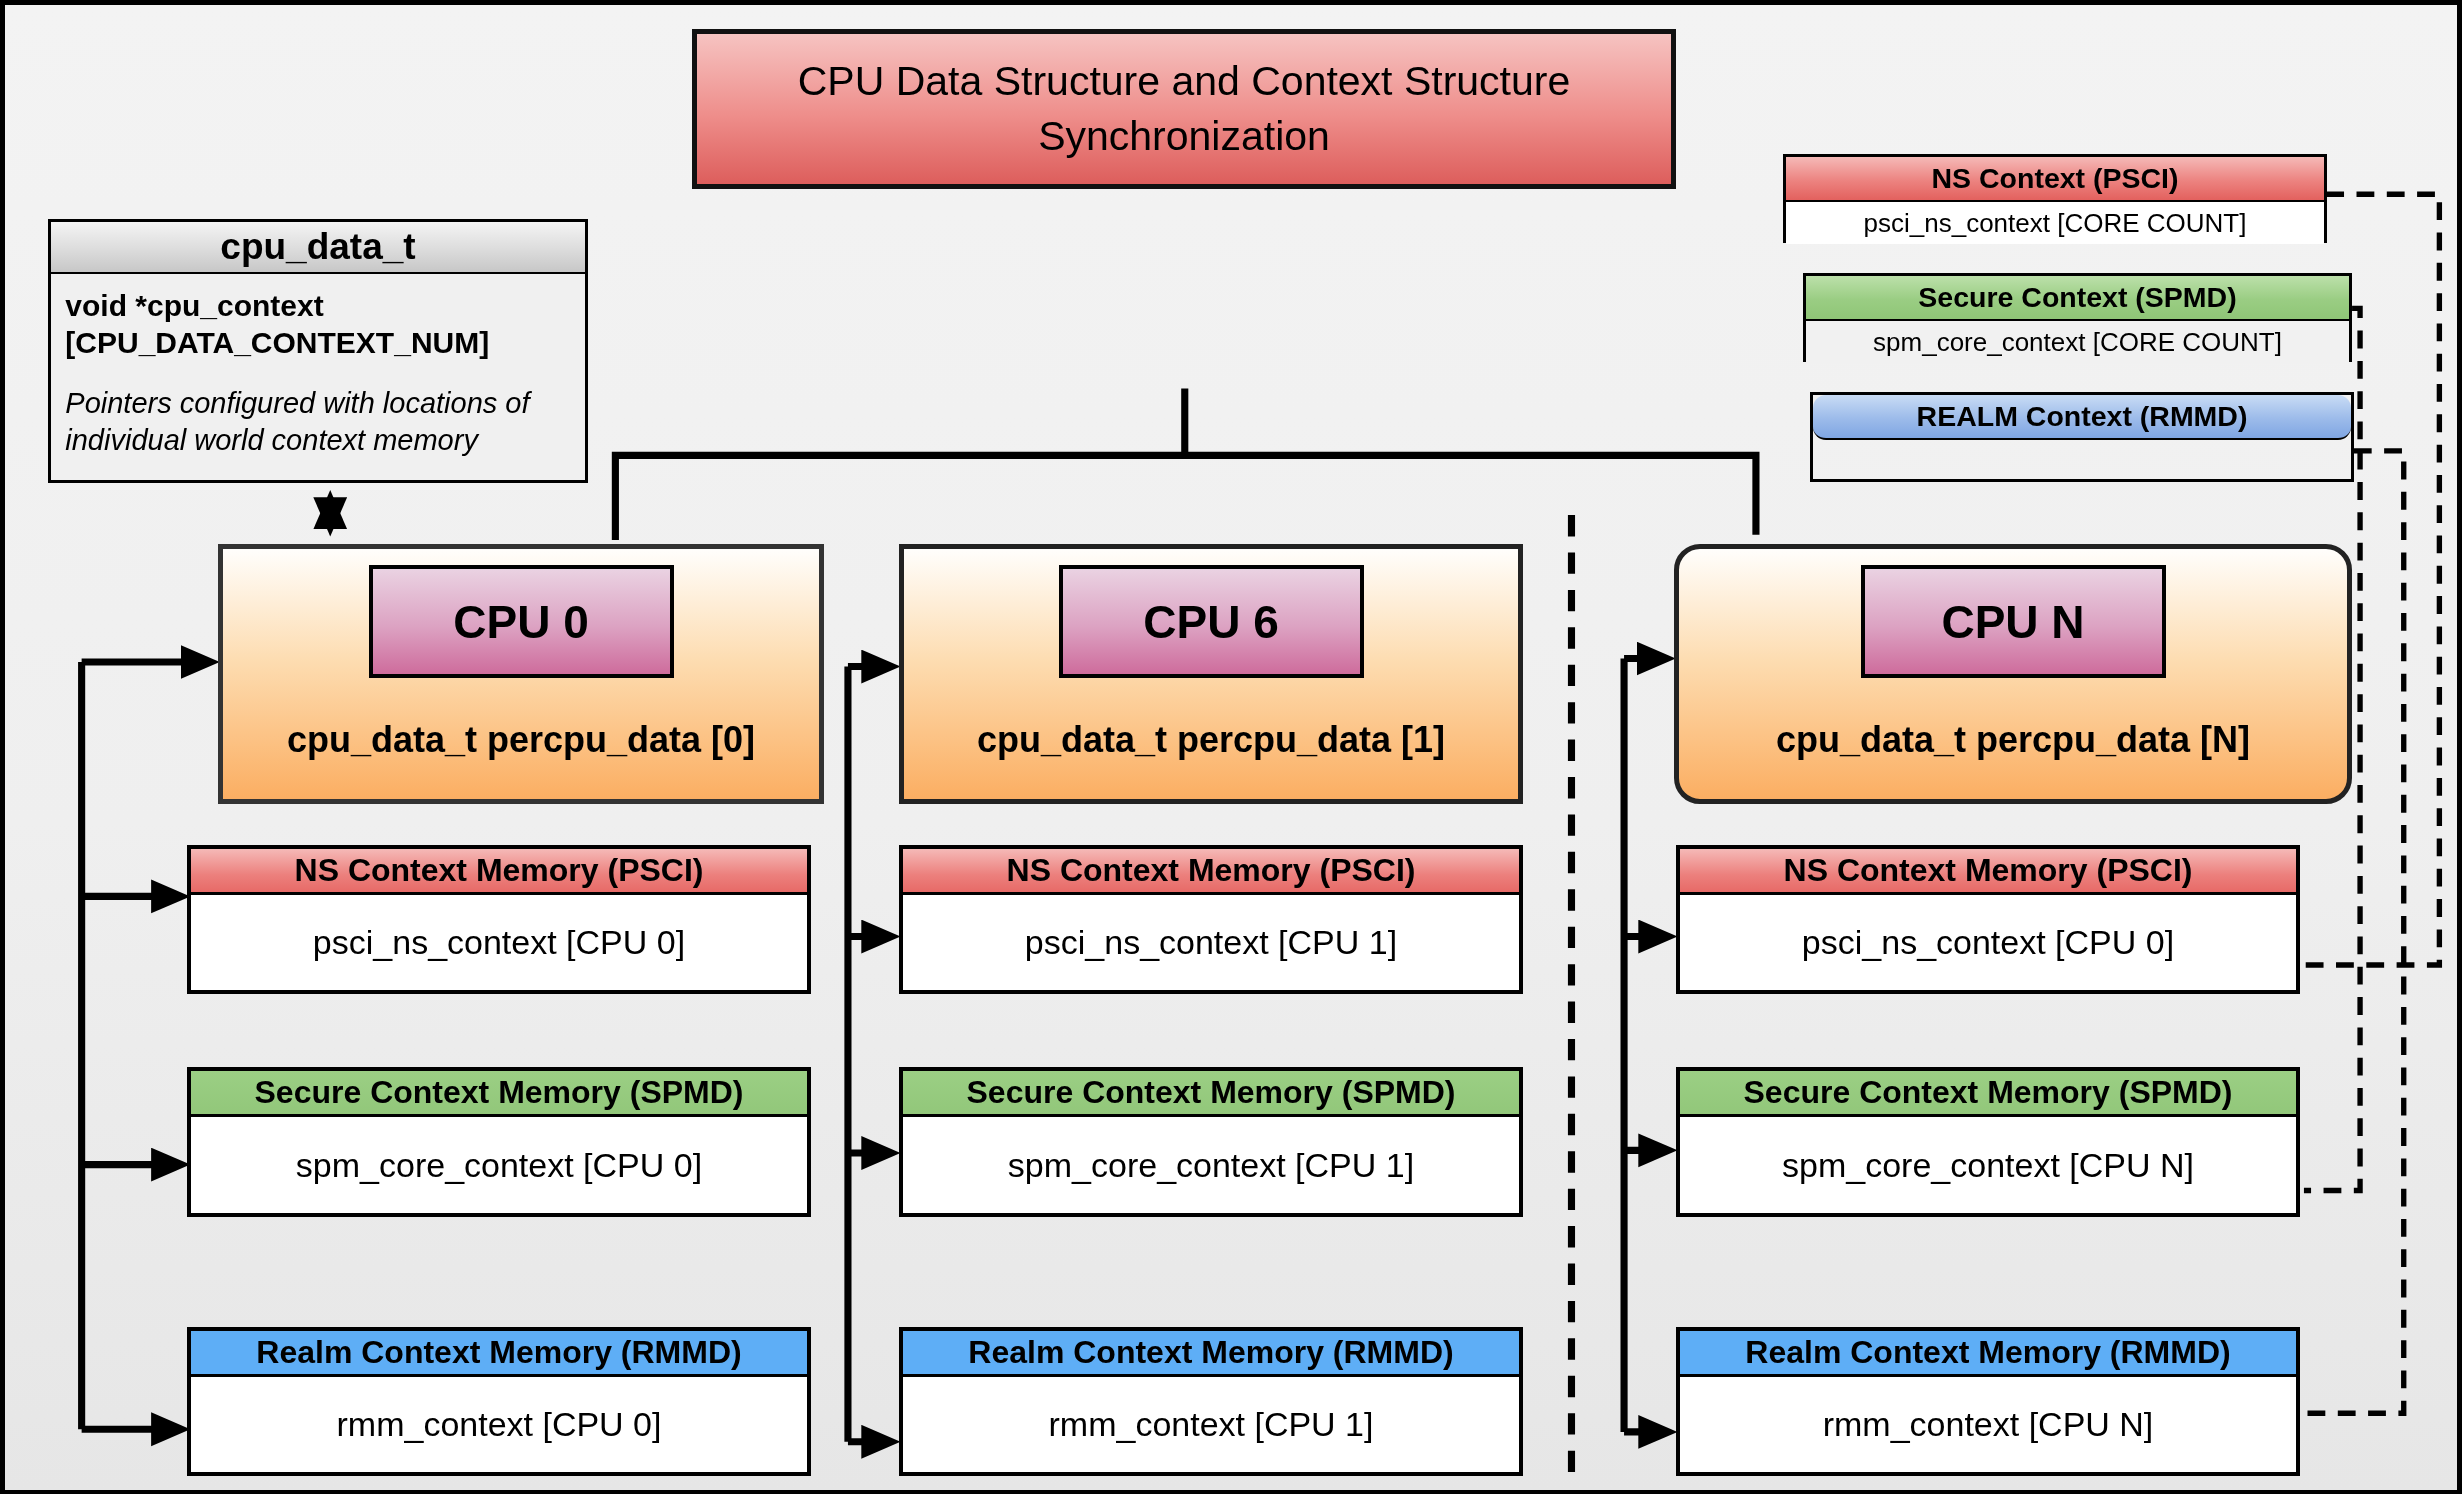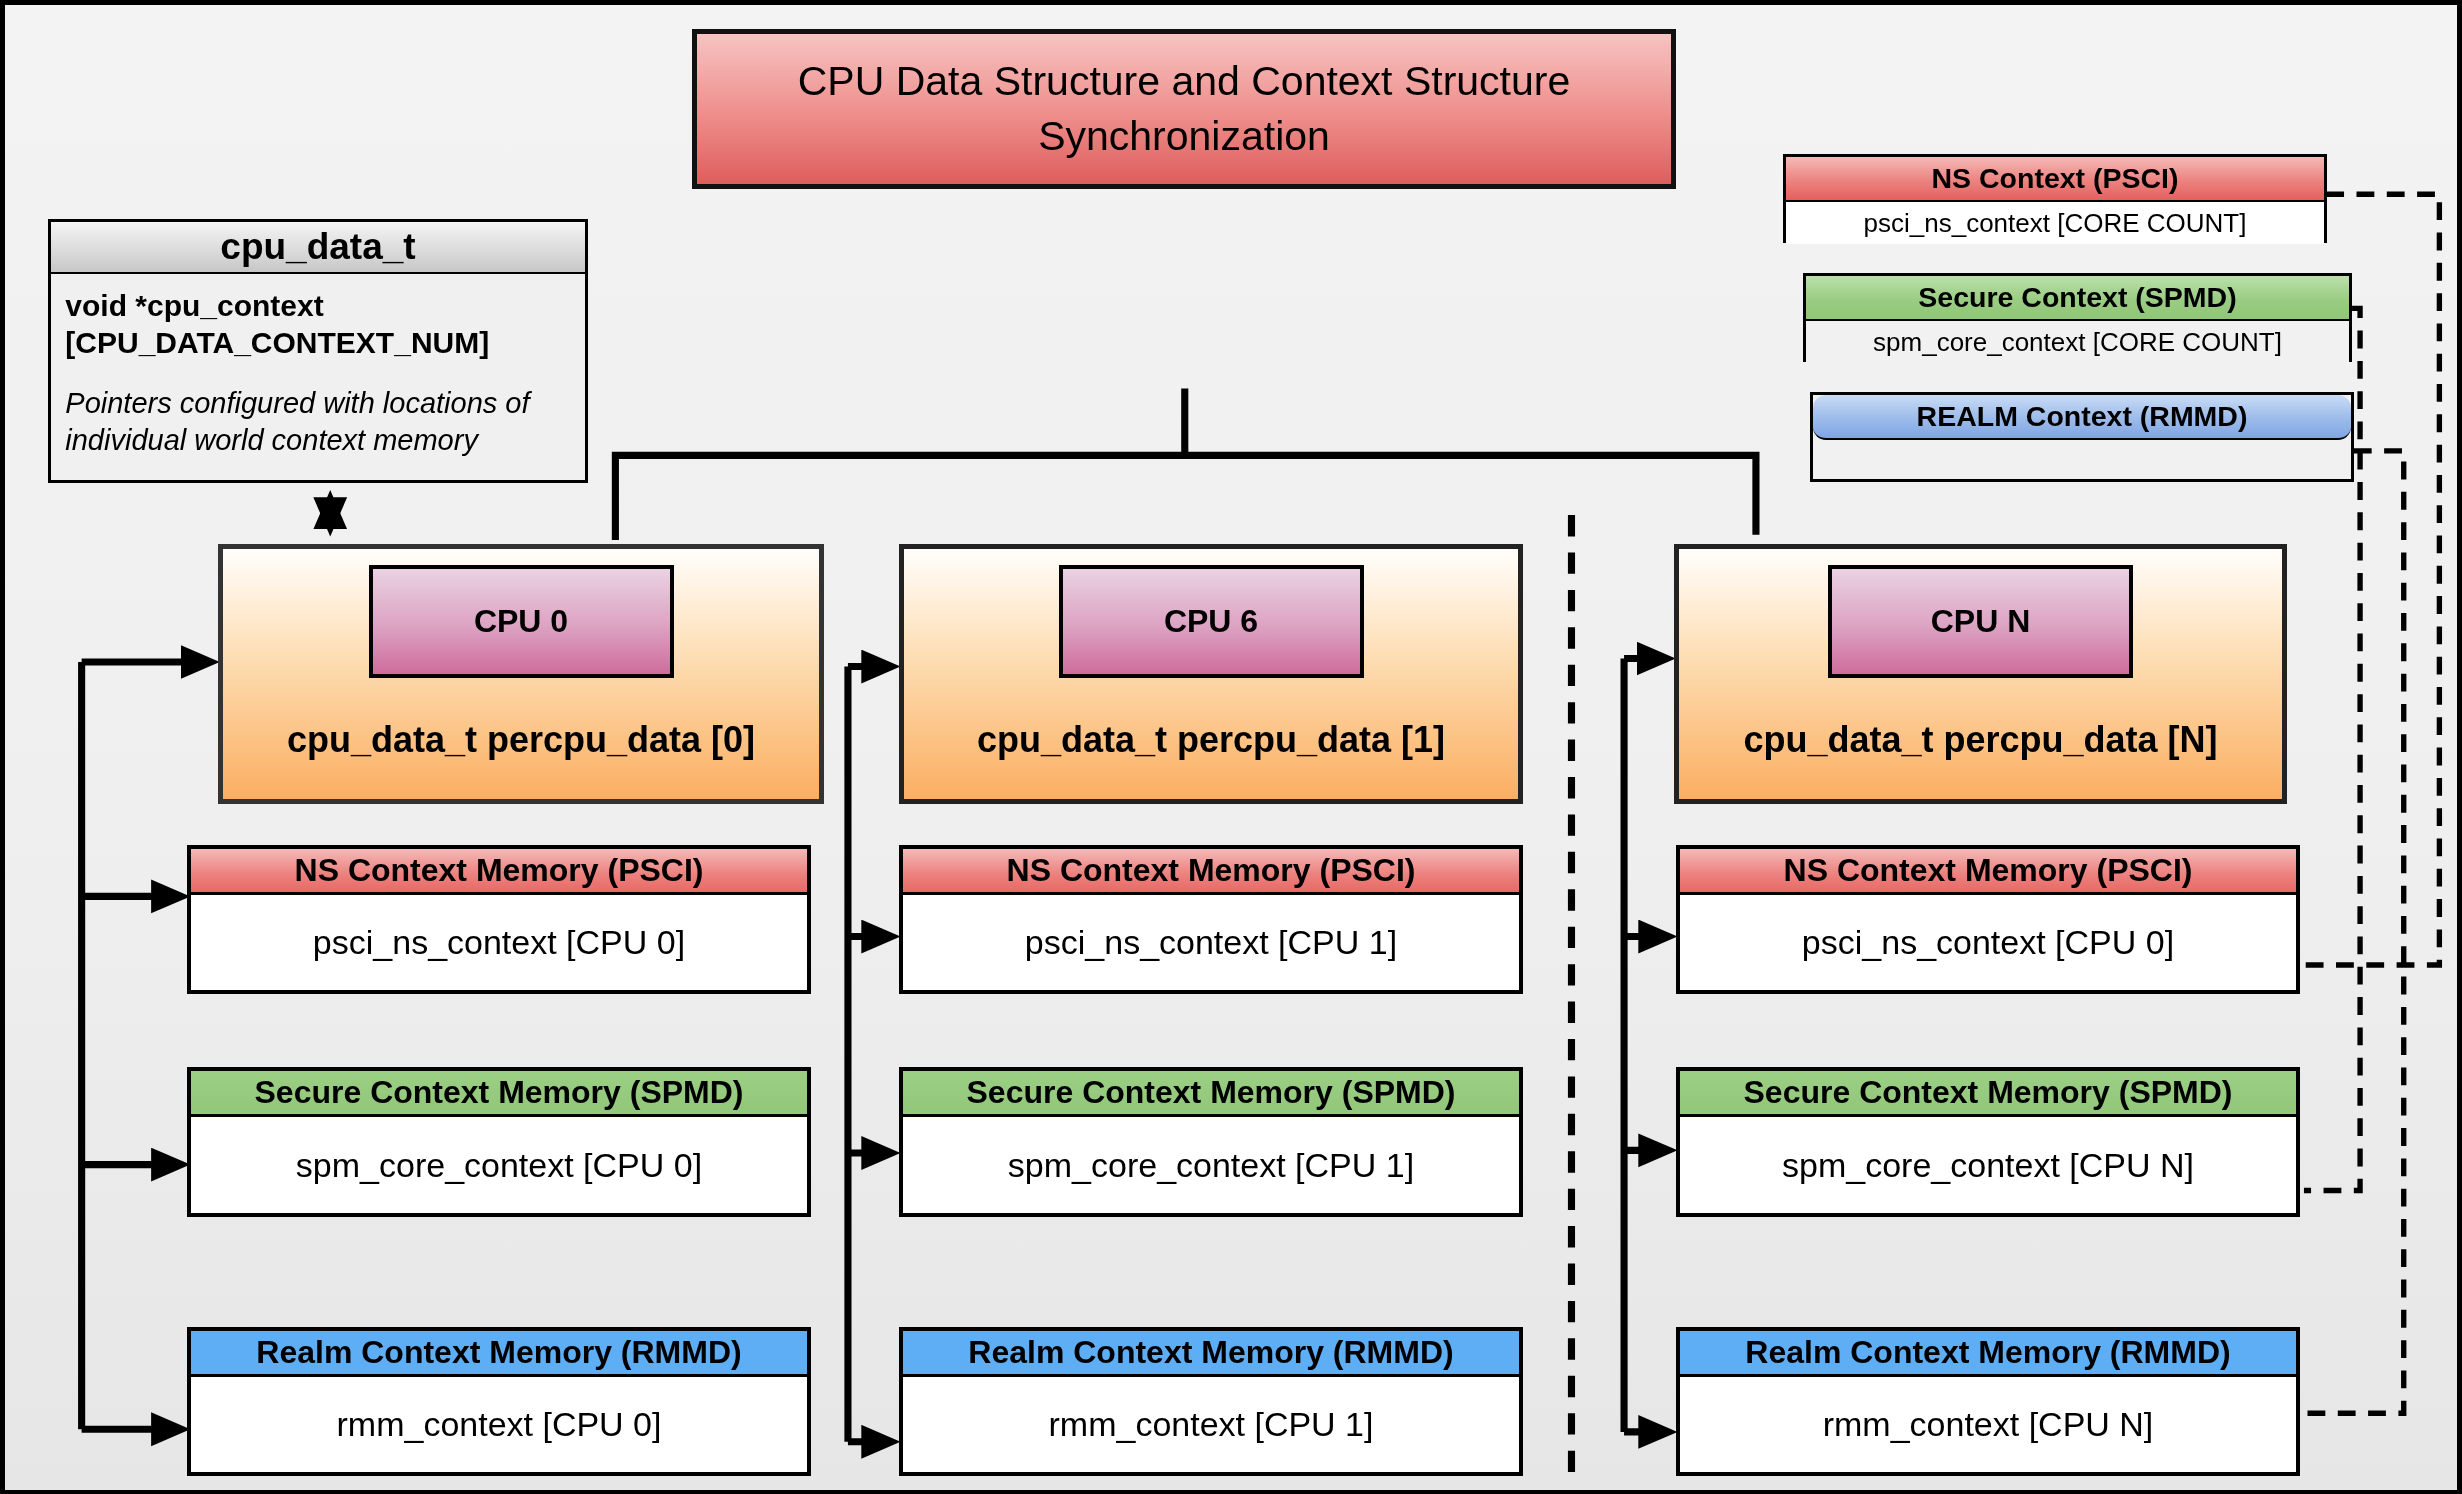--- a/index.html
+++ b/index.html
@@ -48,25 +48,25 @@
   #legend-realm .hd{background:linear-gradient(180deg,#C9DCF5 0%,#9CBBEA 55%,#7FA6E3 100%);border-radius:13px;}
   #legend-realm .bd{background:#F1F1F1;}
   
   .cpu{
     top:539px;height:260px;border:5.3px solid #222;
     background:linear-gradient(180deg,#FFFEFC 0%,#FDDCB0 45%,#FBAE62 100%);
     display:flex;flex-direction:column;align-items:center;
   }
   #cpu-0{left:213px;width:606px;border-color:#333;}
   #cpu-1{left:894px;width:624px;}
-  #cpu-n{left:1669px;width:613px;}
+  #cpu-n{left:1669px;width:678px;border-radius:26px;}
   .cpu .chip{
     margin-top:16px;width:297px;height:105px;border:4.5px solid #000;
     background:linear-gradient(180deg,#EAD2E2 0%,#DCA2C2 55%,#CE6C9C 100%);
-    display:flex;align-items:center;justify-content:center;font-weight:bold;font-size:32px;
+    display:flex;align-items:center;justify-content:center;font-weight:bold;font-size:46px;
   }
   .cpu .dataline{margin-top:41px;font-weight:bold;font-size:36px;}
   
   .ctx{width:624px;border:4.5px solid #000;background:#fff;display:flex;flex-direction:column;}
   .ctx .hd{height:43px;border-bottom:3.6px solid #000;display:flex;align-items:center;justify-content:center;font-weight:bold;font-size:32px;}
   .ctx .bd{flex:1;display:flex;align-items:center;justify-content:center;font-size:34px;background:#fff;}
   .hd-ns{background:linear-gradient(180deg,#F5B9B7 0%,#EC807D 60%,#E76A67 100%);}
   .hd-secure{background:linear-gradient(180deg,#9BCF84 0%,#92C77A 100%);}
   .hd-realm{background:#5EAEF6;}
   .row-ns{top:840px;height:149px;}

